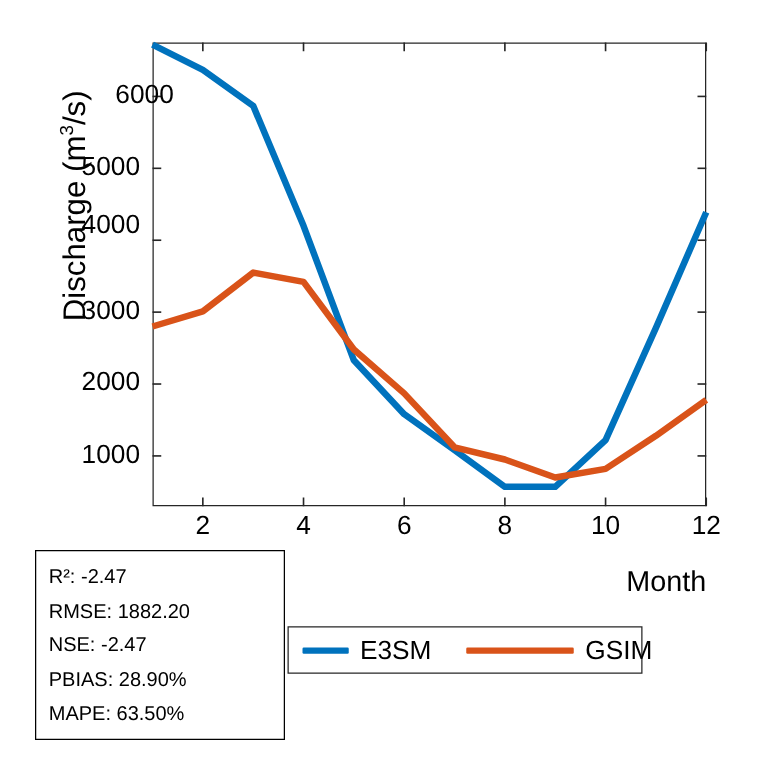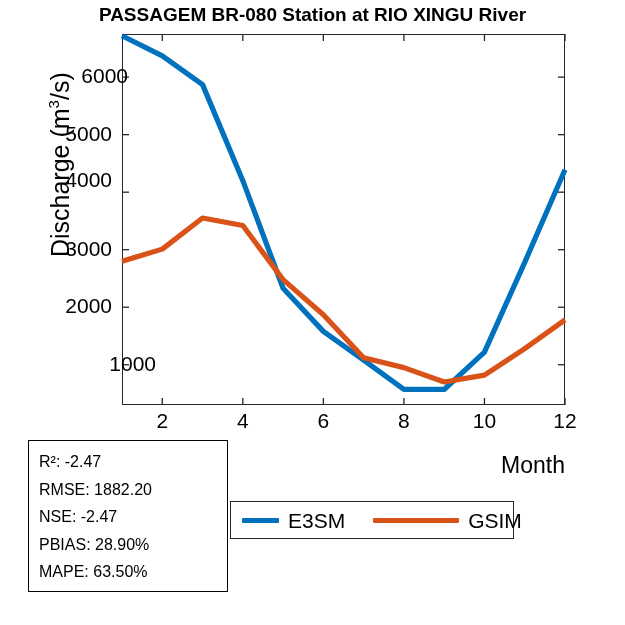--- a/index.html
+++ b/index.html
@@ -113,21 +113,20 @@
     font-size:16px;
     line-height:27.5px;
     white-space:nowrap;
   }
 </style>
 </head>
 <body>
 
 <div id="chart-root">
 
-  <div class="chart-title">PASSAGEM BR-080  Station at  RIO XINGU  River</div>
 
   <div class="ylab-wrap">
     <span>Discharge (m</span><sup>3</sup><span>/s)</span>
   </div>
 
   <div class="plot-box"></div>
 
   <svg class="series-layer" viewBox="0 0 443 371" preserveAspectRatio="none">
     <g id="tick-marks">
         <line x1="40.27272727272727" x2="40.27272727272727" y1="371" y2="364" stroke="#262626" stroke-width="1.3"></line>
@@ -155,26 +154,26 @@
         <line y1="43.1395348837209" y2="43.1395348837209" x1="0" x2="7" stroke="#262626" stroke-width="1.3"></line>
         <line y1="43.1395348837209" y2="43.1395348837209" x1="443" x2="436" stroke="#262626" stroke-width="1.3"></line>
       </g>
     <g id="series-paths">
         <polyline points="0.00,1.73 40.27,21.86 80.55,50.62 120.82,146.67 161.09,254.24 201.36,297.38 241.64,326.13 281.91,355.47 322.18,355.47 362.45,318.08 402.73,228.35 443.00,135.75" fill="none" stroke="#0072BD" stroke-width="5.2" stroke-linejoin="round" stroke-linecap="butt"></polyline>
         <polyline points="0.00,227.20 40.27,215.12 80.55,184.06 120.82,191.54 161.09,245.61 201.36,280.69 241.64,323.83 281.91,333.61 322.18,347.99 362.45,341.09 402.73,314.63 443.00,285.87" fill="none" stroke="#D95319" stroke-width="5.2" stroke-linejoin="round" stroke-linecap="butt"></polyline>
       </g>
   </svg>
 
   <div id="ytick-labels">
-      <div class="ytick-label" style="left: 0px; width: 112px; right: auto; top: 351.736px; margin-left: 44px;">1000</div>
+      <div class="ytick-label" style="left: 0px; width: 112px; right: auto; top: 351.736px;">1000</div>
       <div class="ytick-label" style="left: 0px; width: 112px; right: auto; top: 294.217px;">2000</div>
       <div class="ytick-label" style="left: 0px; width: 112px; right: auto; top: 236.698px;">3000</div>
       <div class="ytick-label" style="left: 0px; width: 112px; right: auto; top: 168px;">4000</div>
       <div class="ytick-label" style="left: 0px; width: 112px; right: auto; top: 121.659px;">5000</div>
-      <div class="ytick-label" style="left: 16px; width: 112px; right: auto; top: 64.1395px;">6000</div>
+      <div class="ytick-label" style="left: 0px; width: 112px; right: auto; top: 64.1395px; padding-left: 27px;">6000</div>
     </div>
   <div id="xtick-labels">
       <div class="xtick-label" style="left: 132.273px; width: 60px;">2</div>
       <div class="xtick-label" style="left: 212.818px; width: 60px;">4</div>
       <div class="xtick-label" style="left: 293.364px; width: 60px;">6</div>
       <div class="xtick-label" style="left: 373.909px; width: 60px;">8</div>
       <div class="xtick-label" style="left: 454.455px; width: 60px;">10</div>
       <div class="xtick-label" style="left: 535px; width: 60px;">12</div>
     </div>
 

